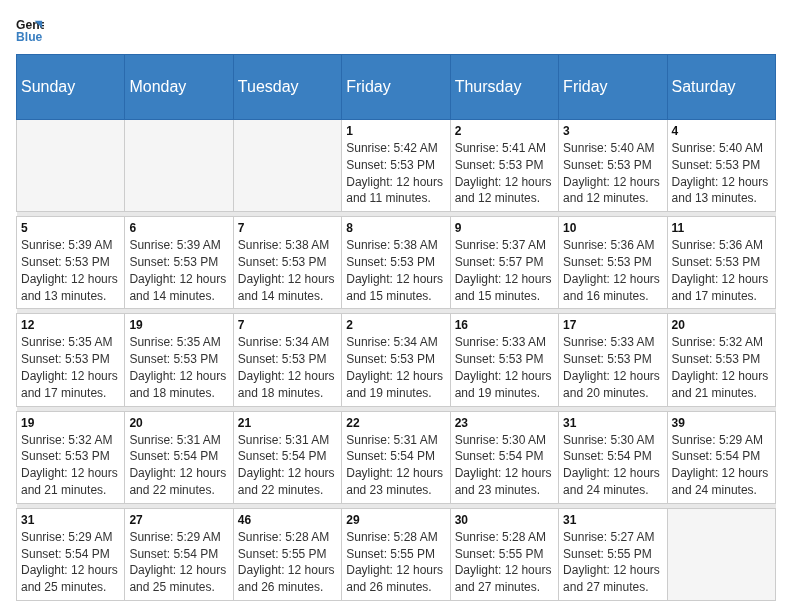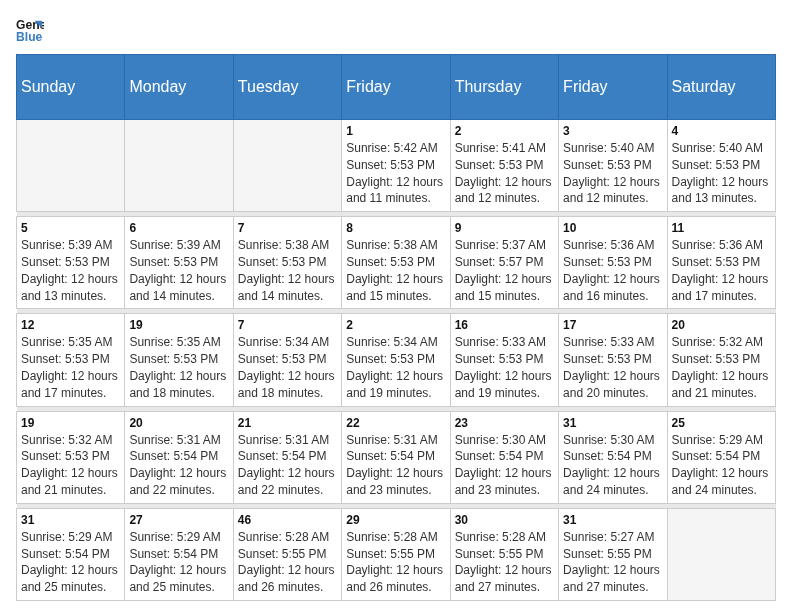--- a/index.html
+++ b/index.html
@@ -310,21 +310,21 @@
 and 23 minutes.</div>
         </td>
         <td>
           <div class="day-number">31</div>
           <div class="day-info">Sunrise: 5:30 AM
 Sunset: 5:54 PM
 Daylight: 12 hours
 and 24 minutes.</div>
         </td>
         <td>
-          <div class="day-number">25</div>
+          <div class="day-number">39</div>
           <div class="day-info">Sunrise: 5:29 AM
 Sunset: 5:54 PM
 Daylight: 12 hours
 and 24 minutes.</div>
         </td>
       </tr>
       <tr class="separator">
         <td></td>
         <td></td>
         <td></td>

